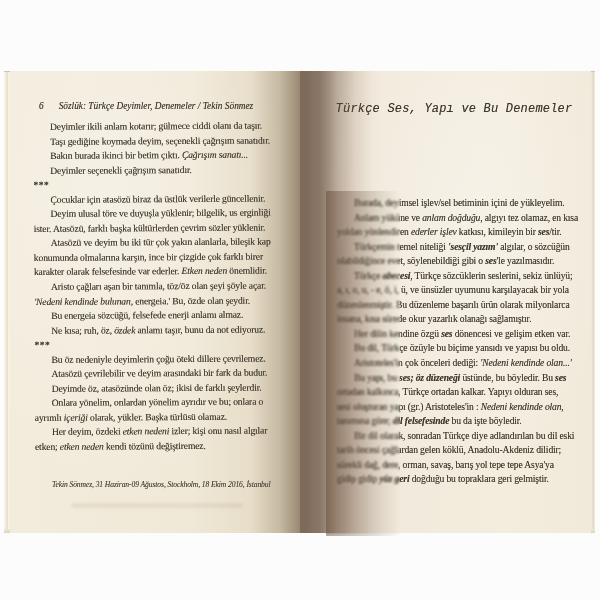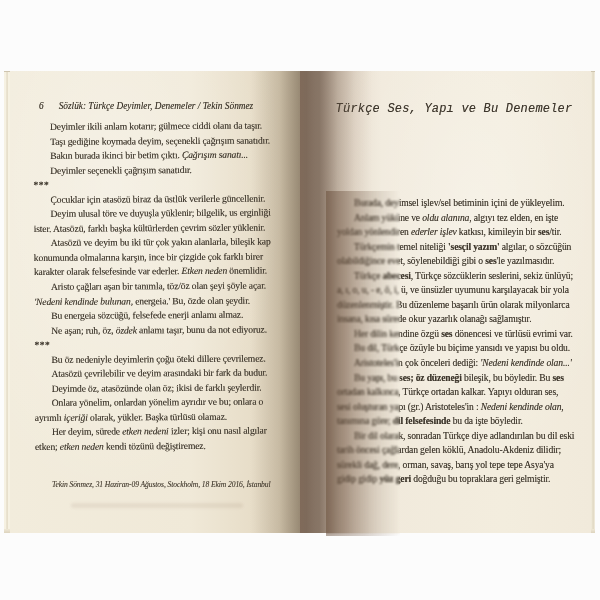--- a/index.html
+++ b/index.html
@@ -55,21 +55,21 @@
     font-style:italic;font-size:12px;letter-spacing:0.2px;white-space:nowrap;font-family:Liberation Mono, monospace;}
   .page-body{position:absolute;width:242px;}
   .body-left{left:23px;top:49px;transform:rotate(-0.35deg);transform-origin:left top;}
   .body-right{left:37px;top:125px;}
   .line{height:14.55px;line-height:14.55px;white-space:nowrap;
     font-size:9.6px;letter-spacing:-0.15px;}
   .line.indent{padding-left:17px;}
   .seg-roman{font-style:normal;font-weight:normal;}
   .seg-italic{font-style:italic;}
   .seg-bold{font-weight:bold;letter-spacing:0.5px;}
-  .seg-bold-italic{font-weight:bold;text-align:right;}
+  .seg-bold-italic{font-style:italic;font-weight:bold;text-align:right;}
   .footer-left{position:absolute;left:42px;top:409px;font-style:italic;
     font-size:7.6px;letter-spacing:-0.1px;white-space:nowrap;color:#4a4236;
     text-shadow:0 0 0.5px rgba(74,66,54,0.5);}
   
   .ghost{position:absolute;background:rgba(128,102,82,0.16);filter:blur(1.6px);border-radius:2px;}
   .gl-bottom{left:61px;top:432px;width:172px;height:5px;opacity:0.7;}
 </style>
 </head>
 <body>
 
@@ -93,51 +93,51 @@
           <div class="line"><span class="seg-bold">***</span></div>
           <div class="line indent"><span class="seg-roman">Çocuklar için atasözü biraz da üstlük verilerle güncellenir.</span></div>
           <div class="line indent"><span class="seg-roman">Deyim ulusal töre ve duyuşla yüklenir; bilgelik, us erginliği</span></div>
           <div class="line"><span class="seg-roman">ister. Atasözü, farklı başka kültürlerden çevrim sözler yüklenir.</span></div>
           <div class="line indent"><span class="seg-roman">Atasözü ve deyim bu iki tür çok yakın alanlarla, bileşik kap</span></div>
           <div class="line"><span class="seg-roman">konumunda olmalarına karşın, ince bir çizgide çok farklı birer</span></div>
           <div class="line"><span class="seg-roman">karakter olarak felsefesinde var ederler. </span><span class="seg-italic">Etken neden</span><span class="seg-roman"> önemlidir.</span></div>
           <div class="line indent"><span class="seg-roman">Aristo çağları aşan bir tanımla, töz/öz olan şeyi şöyle açar.</span></div>
           <div class="line"><span class="seg-italic">'Nedeni kendinde bulunan,</span><span class="seg-roman"> energeia.' Bu, özde olan şeydir.</span></div>
           <div class="line indent"><span class="seg-roman">Bu energeia sözcüğü, felsefede enerji anlamı almaz.</span></div>
-          <div class="line indent"><span class="seg-roman">Ne aşan; ruh, öz, </span><span class="seg-italic">özdek</span><span class="seg-roman"> anlamı taşır, bunu da not ediyoruz.</span></div>
+          <div class="line indent"><span class="seg-roman">Ne kısa; ruh, öz, </span><span class="seg-italic">özdek</span><span class="seg-roman"> anlamı taşır, bunu da not ediyoruz.</span></div>
           <div class="line"><span class="seg-bold">***</span></div>
           <div class="line indent"><span class="seg-roman">Bu öz nedeniyle deyimlerin çoğu öteki dillere çevrilemez.</span></div>
           <div class="line indent"><span class="seg-roman">Atasözü çevrilebilir ve deyim arasındaki bir fark da budur.</span></div>
           <div class="line indent"><span class="seg-roman">Deyimde öz, atasözünde olan öz; ikisi de farklı şeylerdir.</span></div>
           <div class="line indent"><span class="seg-roman">Onlara yönelim, onlardan yönelim ayrıdır ve bu; onlara o</span></div>
           <div class="line"><span class="seg-roman">ayrımlı </span><span class="seg-italic">içeriği</span><span class="seg-roman"> olarak, yükler. Başka türlüsü olamaz.</span></div>
-          <div class="line indent"><span class="seg-roman">Her deyim, sürede </span><span class="seg-italic">etken nedeni</span><span class="seg-roman"> izler; kişi onu nasıl algılar</span></div>
+          <div class="line indent"><span class="seg-roman">Her deyim, özdeki </span><span class="seg-italic">etken nedeni</span><span class="seg-roman"> izler; kişi onu nasıl algılar</span></div>
           <div class="line"><span class="seg-roman">etken; </span><span class="seg-italic">etken neden</span><span class="seg-roman"> kendi tözünü değiştiremez.</span></div>
         </div>
       <div class="footer-left">Tekin Sönmez, 31 Haziran-09 Ağustos, Stockholm, 18 Ekim 2016, İstanbul</div>
       <div class="ghost gl-bottom"></div>
     </div>
 
     <div class="page page-right">
       <div class="header-right ink">Türkçe Ses, Yapı ve Bu Denemeler</div>
 
       <div class="page-body body-right ink">
           <div class="line indent"><span class="seg-roman">Burada, deyimsel işlev/sel betiminin içini de yükleyelim.</span></div>
-          <div class="line indent"><span class="seg-roman">Anlam yüküne ve </span><span class="seg-italic">oldu alanına</span><span class="seg-roman">, algıyı tez elden, en işte</span></div>
+          <div class="line indent"><span class="seg-roman">Anlam yüküne ve </span><span class="seg-italic">anlam doğduğu</span><span class="seg-roman">, algıyı tez olamaz, en kısa</span></div>
           <div class="line"><span class="seg-roman">yoldan yönlendiren </span><span class="seg-italic">ederler işlev</span><span class="seg-roman"> katkısı, kimileyin bir </span><span class="seg-bold-italic">ses</span><span class="seg-roman">/tir.</span></div>
           <div class="line indent"><span class="seg-roman">Türkçemin temel niteliği </span><span class="seg-bold-italic">'sesçil yazım'</span><span class="seg-roman"> algılar, o sözcüğün</span></div>
           <div class="line"><span class="seg-roman">olabildiğince evet, söylenebildiği gibi o </span><span class="seg-bold-italic">ses</span><span class="seg-roman">'le yazılmasıdır.</span></div>
           <div class="line indent"><span class="seg-roman">Türkçe </span><span class="seg-bold-italic">abecesi</span><span class="seg-roman">, Türkçe sözcüklerin seslerini, sekiz ünlüyü;</span></div>
           <div class="line"><span class="seg-roman">a, ı, o, u, - e, ö, i, ü, ve ünsüzler uyumunu karşılayacak bir yola</span></div>
           <div class="line"><span class="seg-roman">düzenlenmiştir. Bu düzenleme başarılı ürün olarak milyonlarca</span></div>
           <div class="line"><span class="seg-roman">insana, kısa sürede okur yazarlık olanağı sağlamıştır.</span></div>
-          <div class="line indent"><span class="seg-roman">Her dilin kendine özgü </span><span class="seg-bold-italic">ses</span><span class="seg-roman"> dönencesi ve türlüsü evrimi var.</span></div>
+          <div class="line indent"><span class="seg-roman">Her dilin kendine özgü </span><span class="seg-bold-italic">ses</span><span class="seg-roman"> dönencesi ve gelişim etken var.</span></div>
           <div class="line indent"><span class="seg-roman">Bu dil, Türkçe özüyle bu biçime yansıdı ve yapısı bu oldu.</span></div>
           <div class="line indent"><span class="seg-roman">Aristoteles'in çok önceleri dediği: </span><span class="seg-italic">'Nedeni kendinde olan...'</span></div>
-          <div class="line indent"><span class="seg-roman">Bu yapı, bu </span><span class="seg-bold-italic">ses; öz düzeneği</span><span class="seg-roman"> bileşik, bu böyledir. Bu </span><span class="seg-bold-italic">ses</span></div>
+          <div class="line indent"><span class="seg-roman">Bu yapı, bu </span><span class="seg-bold-italic">ses; öz düzeneği</span><span class="seg-roman"> üstünde, bu böyledir. Bu </span><span class="seg-bold-italic">ses</span></div>
           <div class="line"><span class="seg-roman">ortadan kalkınca, Türkçe ortadan kalkar. Yapıyı olduran ses,</span></div>
           <div class="line"><span class="seg-roman">sesi oluşturan yapı (gr.) Aristoteles'in : </span><span class="seg-italic">Nedeni kendinde olan,</span></div>
           <div class="line"><span class="seg-roman">tanımına göre; </span><span class="seg-bold-italic">dil felsefesinde</span><span class="seg-roman"> bu da işte böyledir.</span></div>
           <div class="line indent"><span class="seg-roman">Bir dil olarak, sonradan Türkçe diye adlandırılan bu dil eski</span></div>
           <div class="line"><span class="seg-roman">tarih öncesi çağlardan gelen köklü, Anadolu-Akdeniz dilidir;</span></div>
           <div class="line"><span class="seg-roman">sürekli dağ, dere, orman, savaş, barış yol tepe tepe Asya'ya</span></div>
           <div class="line"><span class="seg-roman">gidip gidip </span><span class="seg-bold-italic">yüz geri</span><span class="seg-roman"> doğduğu bu topraklara geri gelmiştir.</span></div>
         </div>
 
     </div>

